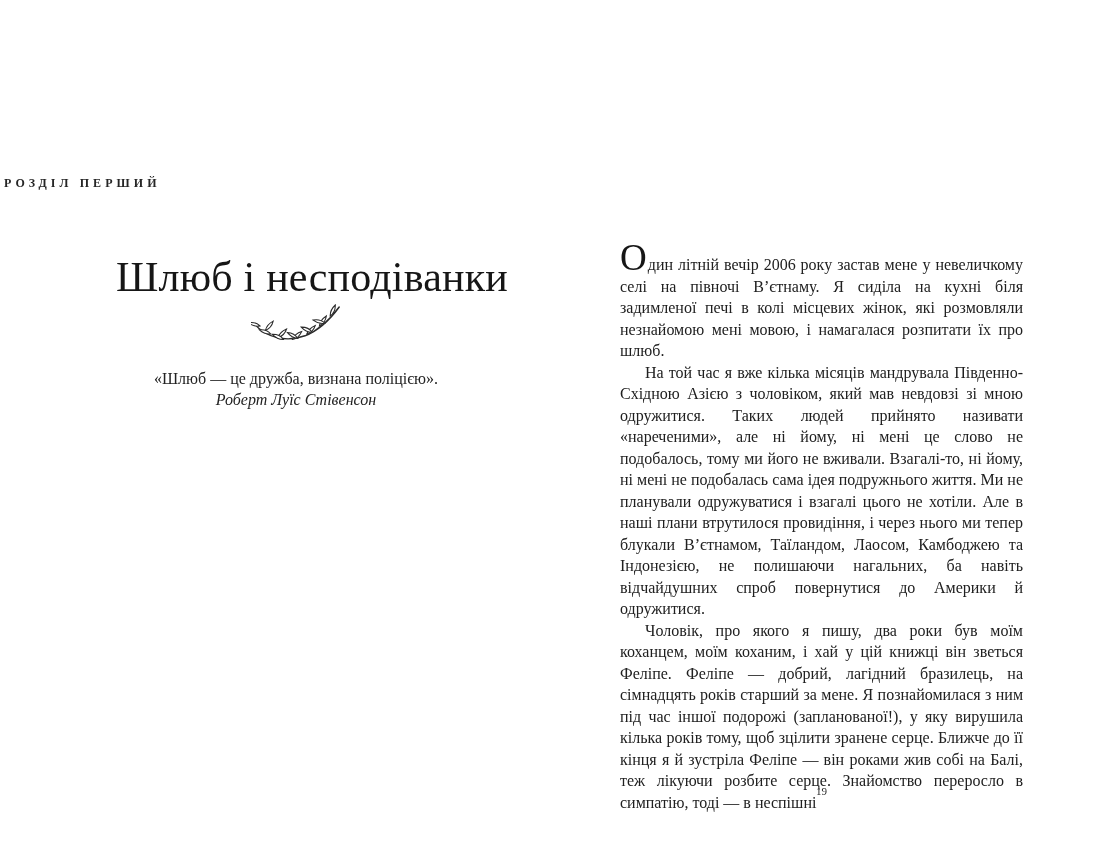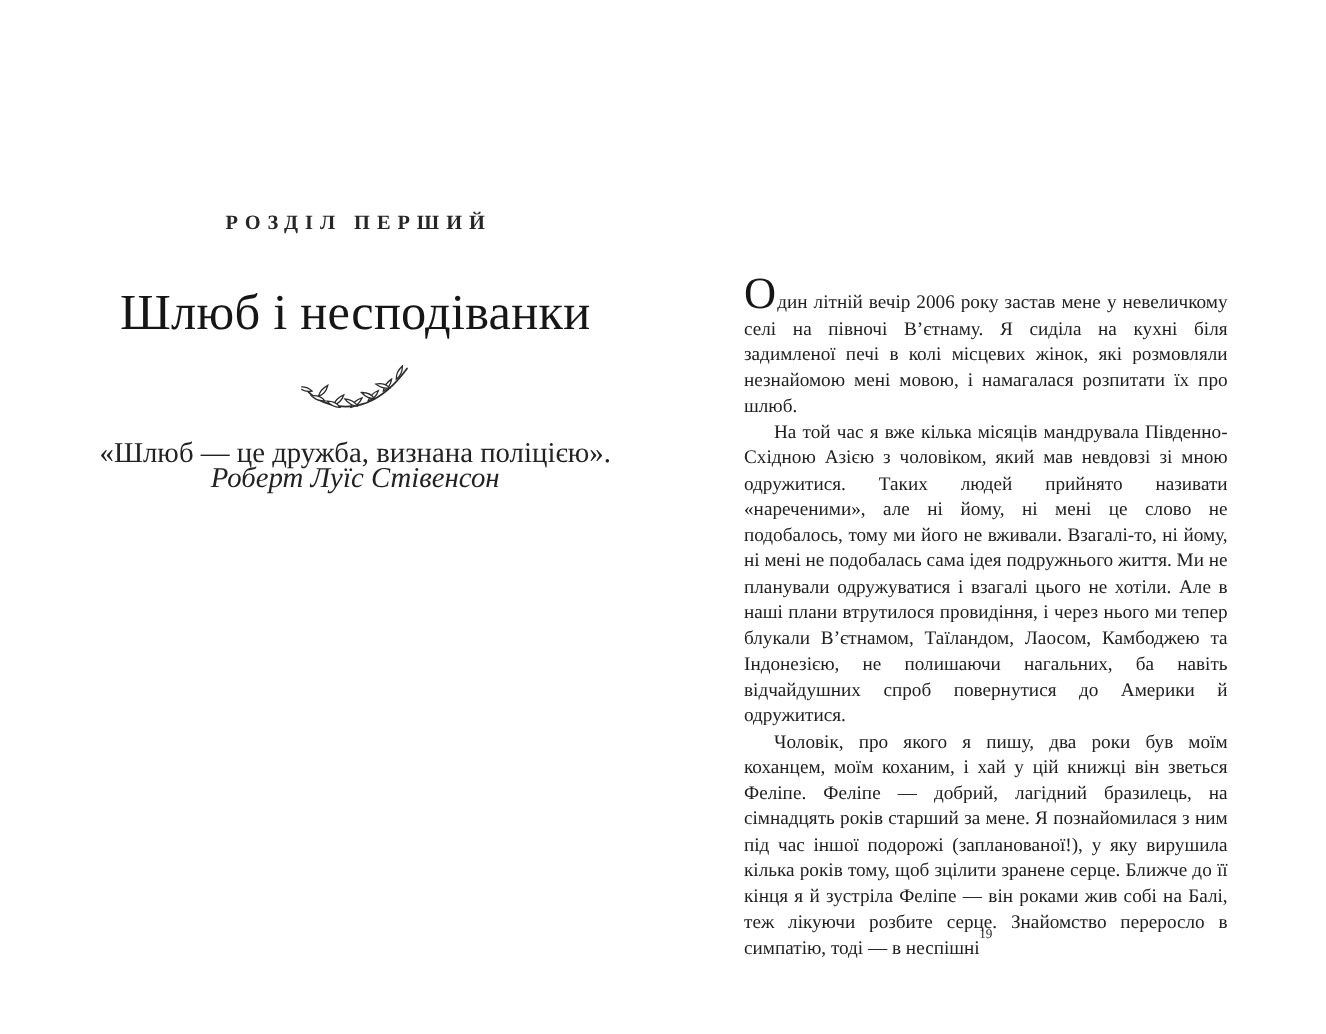--- a/index.html
+++ b/index.html
@@ -15,61 +15,60 @@
   
   .page-left {
     position: absolute;
     left: 0; top: 0;
     width: 592px; height: 862px;
   }
   .chapter-label {
     position: absolute;
     top: 176px; left: 0;
     width: 592px;
-    text-align: center;
-    font-size: 17px;
+    font-size: 12px;
     font-weight: 600;
     letter-spacing: 0.34em;
     text-indent: 0.34em;
     color: #262626;
   }
   .chapter-title {
     position: absolute;
     top: 240px; left: 0;
     width: 592px;
-    margin: 0;
+    margin: 16px;
     text-align: center;
     font-size: 42px;
     font-weight: 500;
     line-height: 1;
     letter-spacing: 0.2px;
     color: #161616;
     white-space: nowrap;
   }
   .ornament {
     position: absolute;
     top: 304px; left: 0;
     width: 592px;
     text-align: center;
   }
   .ornament svg { display: inline-block; }
   .epigraph {
     position: absolute;
     top: 368px; left: 0;
     width: 592px;
     text-align: center;
-    font-size: 24px;
+    font-size: 16px;
     line-height: 21px;
     color: #222222;
   }
   .epigraph-author { font-style: italic; text-align: center; }
   
   .page-right {
     position: absolute;
-    left: 592px; top: 0;
+    left: 592px; top: 12px;
     width: 513px; height: 612px;
   }
   .body-text {
     position: absolute;
     left: 28px; top: 242px;   
     width: 403px;
     font-size: 16px;
     line-height: 21.5px;
     text-align: justify;
     color: #202020;

